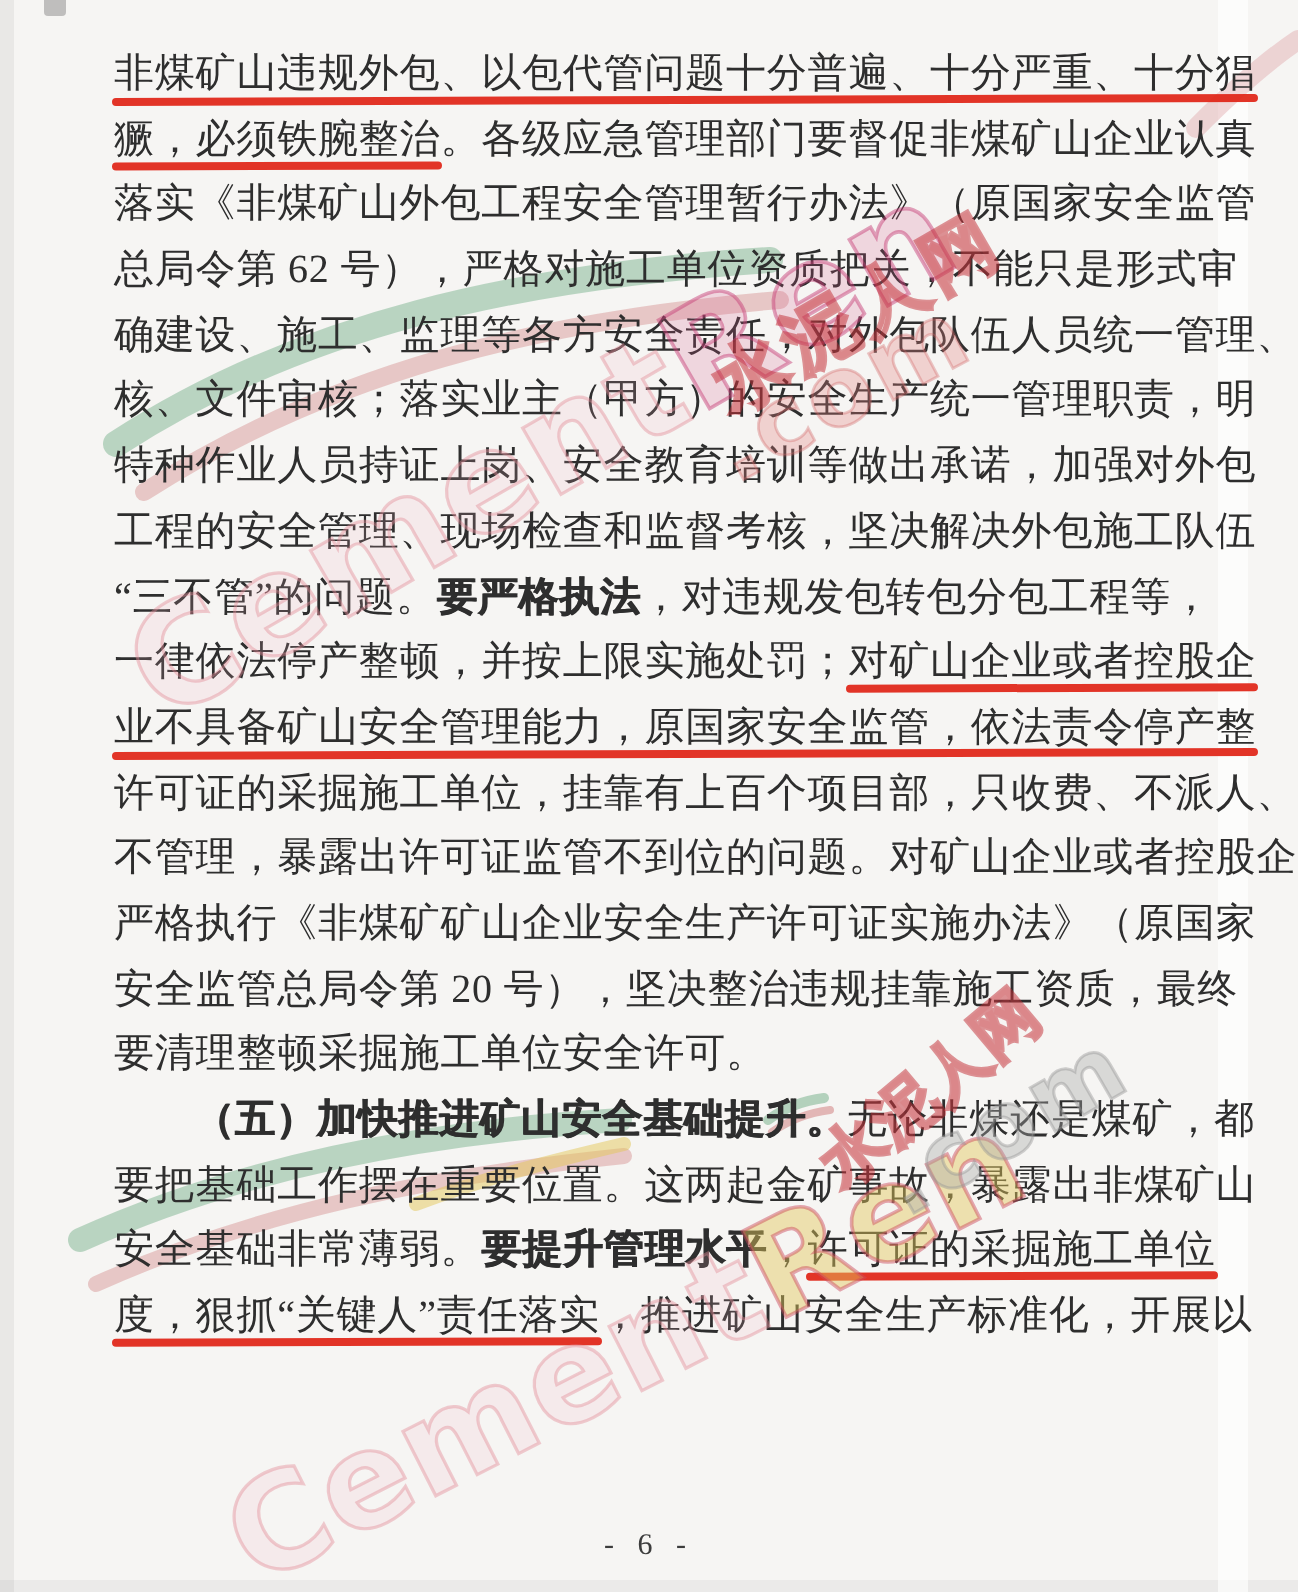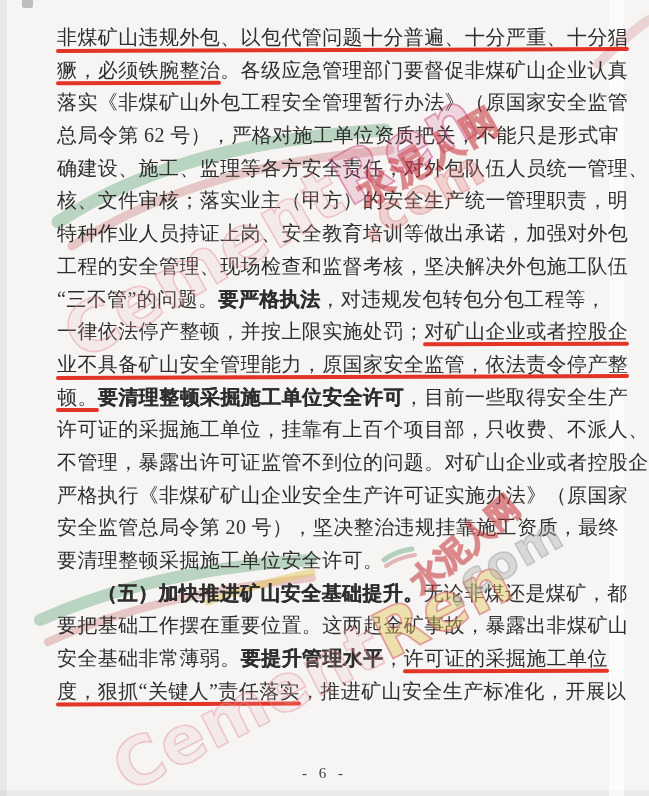--- a/index.html
+++ b/index.html
@@ -91,21 +91,20 @@
       <div class="line"><span class="u">獗，必须铁腕整治</span><span class="">。各级应急管理部门要督促非煤矿山企业认真</span></div>
       <div class="line"><span class="">落实《非煤矿山外包工程安全管理暂行办法》（原国家安全监管</span></div>
       <div class="line"><span class="">总局令第 62 号），严格对施工单位资质把关，不能只是形式审</span></div>
       <div class="line"><span class="">确建设、施工、监理等各方安全责任，对外包队伍人员统一管理、</span></div>
       <div class="line"><span class="">核、文件审核；落实业主（甲方）的安全生产统一管理职责，明</span></div>
       <div class="line"><span class="">特种作业人员持证上岗、安全教育培训等做出承诺，加强对外包</span></div>
       <div class="line"><span class="">工程的安全管理、现场检查和监督考核，坚决解决外包施工队伍</span></div>
       <div class="line"><span class="">“三不管”的问题。</span><span class="b ">要严格执法</span><span class="">，对违规发包转包分包工程等，</span></div>
       <div class="line"><span class="">一律依法停产整顿，并按上限实施处罚；</span><span class="u">对矿山企业或者控股企</span></div>
       <div class="line"><span class="u">业不具备矿山安全管理能力，原国家安全监管，依法责令停产整</span></div>
-      <div class="line"><span class="u">顿。</span><span class="b ">要清理整顿采掘施工单位安全许可</span><span class="">，目前一些取得安全生产</span></div>
       <div class="line"><span class="">许可证的采掘施工单位，挂靠有上百个项目部，只收费、不派人、</span></div>
       <div class="line"><span class="">不管理，暴露出许可证监管不到位的问题。对矿山企业或者控股企</span></div>
       <div class="line"><span class="">严格执行《非煤矿矿山企业安全生产许可证实施办法》（原国家</span></div>
       <div class="line"><span class="">安全监管总局令第 20 号），坚决整治违规挂靠施工资质，最终</span></div>
       <div class="line"><span class="">要清理整顿采掘施工单位安全许可。</span></div>
       <div class="line indent"><span class="b ">（五）加快推进矿山安全基础提升。</span><span class="">无论非煤还是煤矿，都</span></div>
       <div class="line"><span class="">要把基础工作摆在重要位置。这两起金矿事故，暴露出非煤矿山</span></div>
       <div class="line"><span class="">安全基础非常薄弱。</span><span class="b ">要提升管理水平</span><span class="">，</span><span class="u">许可证的采掘施工单位</span></div>
       <div class="line"><span class="u">度，狠抓“关键人”责任落实</span><span class="">，推进矿山安全生产标准化，开展以</span></div>
     </div>

